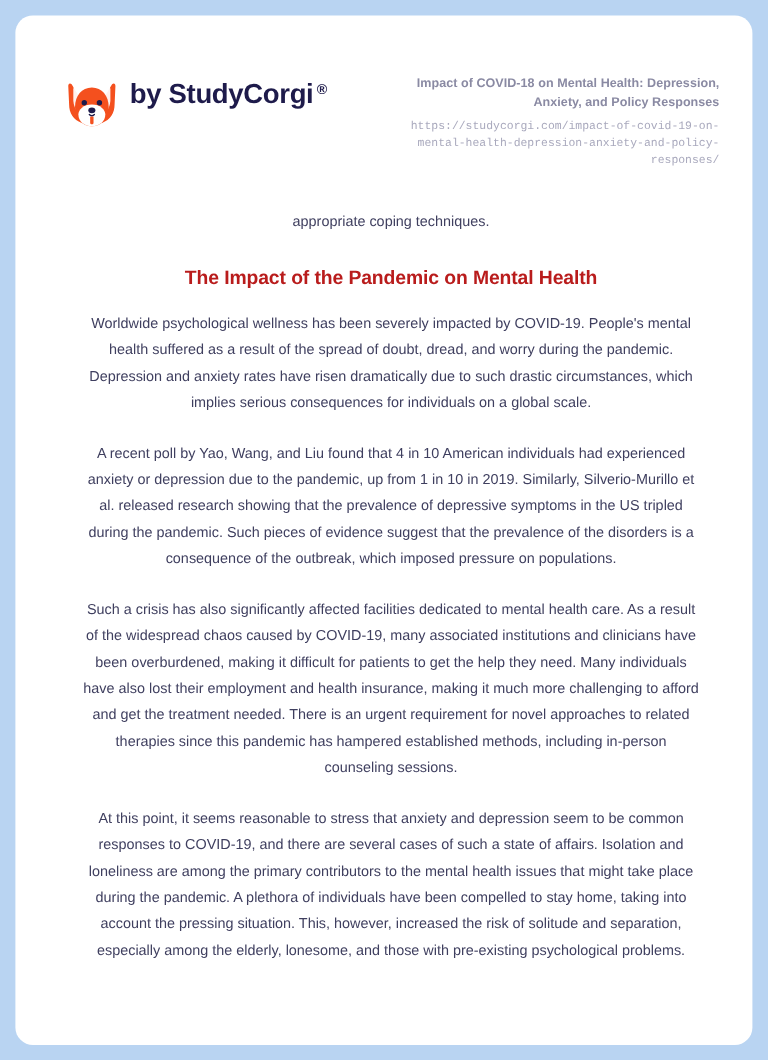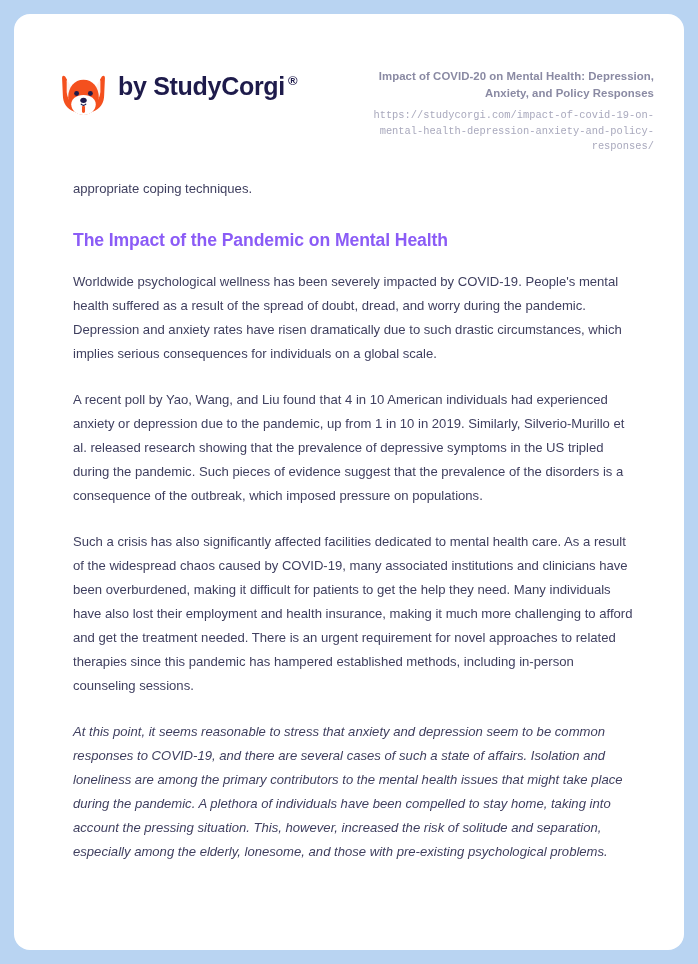--- a/index.html
+++ b/index.html
@@ -83,35 +83,36 @@
     color: #a9a9bd;
     line-height: 1.5;
     margin: 7px 0 0 0;
     word-break: break-word;
     font-family: Liberation Mono, monospace;
   }
 
   
   .doc-body {
     padding: 0 46px 0 59px;
-    margin-top: 22px;
+    margin-top: 34px;
+    text-align: center;
   }
 
   .para {
     font-size: 13.1px;
     line-height: 24px;
     color: #3f3f5f;
     margin: 0 0 22px 0;
   }
-  .para:last-child { margin-bottom: 0; font-style: italic; }
+  .para:last-child { margin-bottom: 0; }
 
   .section-heading {
     font-size: 17.6px;
     font-weight: bold;
-    color: #8b5cf6;
+    color: #b91c1c;
     line-height: 1.3;
     margin: 30px 0 18px 0;
     letter-spacing: -0.1px;
   }
   .section-heading.first { margin-top: 28px; }
 </style>
 </head>
 <body>
 
 <div class="page-card">
@@ -132,21 +133,21 @@
         <path d="M29 42 Q32 45 35 42" stroke="#1e1b4b" stroke-width="1.6" fill="none" stroke-linecap="round"></path>
         <path d="M30 45 C30 44 34 44 34 45 L34 52 C34 54 30 54 30 52 Z" fill="#f4501e"></path>
       </svg>
       <div class="wordmark">
         <span>by StudyCorgi</span>
         <span class="wordmark-reg">®</span>
       </div>
     </div>
 
     <div class="header-meta">
-      <p class="doc-title">Impact of COVID-20 on Mental Health: Depression, Anxiety, and Policy Responses</p>
+      <p class="doc-title">Impact of COVID-18 on Mental Health: Depression, Anxiety, and Policy Responses</p>
       <p class="doc-url">https://studycorgi.com/impact-of-covid-19-on-mental-health-depression-anxiety-and-policy-responses/</p>
     </div>
 
   </div>
 
   <div class="doc-body">
 
     <p class="para">appropriate coping techniques.</p>
 
     <h2 class="section-heading first">The Impact of the Pandemic on Mental Health</h2>

